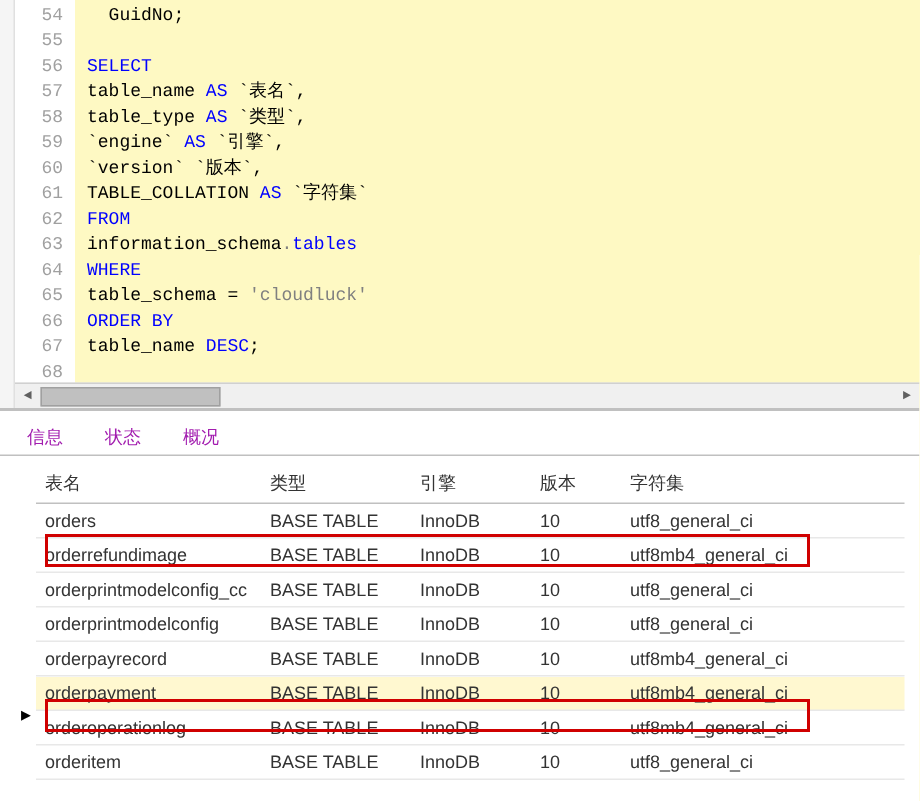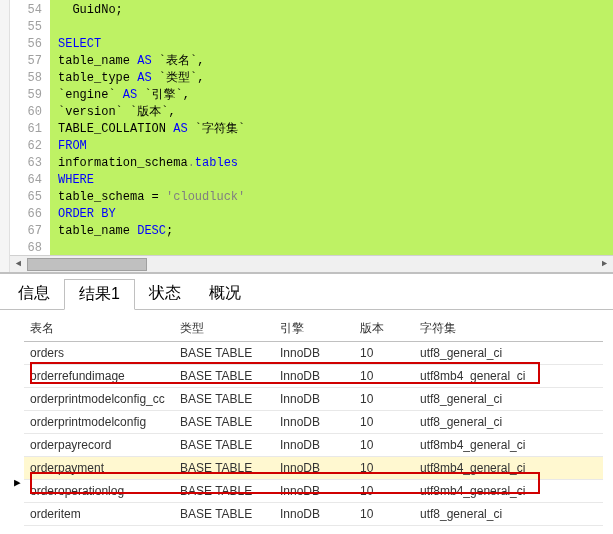--- a/index.html
+++ b/index.html
@@ -8,21 +8,21 @@
   font-size: 12px;
   background: #fff;
   width: 613px;
   height: 534px;
   overflow: hidden;
   position: relative;
 }
 .editor-area {
   height: 272px;
   display: flex;
-  background: #bef264;
+  background: #fef9c3;
   position: relative;
 }
 .left-gutter {
   width: 10px;
   background: #f5f5f5;
   border-right: 1px solid #e0e0e0;
 }
 .line-numbers {
   width: 40px;
   text-align: right;
@@ -85,22 +85,22 @@
 .tabs {
   display: flex;
   background: #fff;
   padding: 4px 4px 0 4px;
   gap: 0;
   font-family: "Microsoft YaHei", sans-serif;
   border-bottom: 1px solid #c0c0c0;
 }
 .tab {
   padding: 4px 14px;
-  font-size: 16px;
-  color: #000000;
+  font-size: 12px;
+  color: #a21caf;
   cursor: pointer;
   position: relative;
   bottom: -1px;
 }
 .tab.active {
   background: #fff;
   border: 1px solid #c0c0c0;
   border-bottom: 1px solid #fff;
 }
 .grid-wrap { padding: 6px 10px 0 24px; }
@@ -178,21 +178,20 @@
     <div class="hscroll-track">
       <div class="hscroll-thumb"></div>
     </div>
     <div class="hscroll-arrow">►</div>
   </div>
 </div>
 
 <div class="results-area">
   <div class="tabs" id="tabs">
       <div class="tab">信息</div>
-      <div class="tab active">结果1</div>
       <div class="tab">状态</div>
       <div class="tab">概况</div>
     </div>
   <div class="grid-container">
     <div class="grid-wrap">
       <table class="grid">
         <thead>
             <tr id="grid-head">
               <th class="col-name">表名</th>
               <th class="col-type">类型</th>

